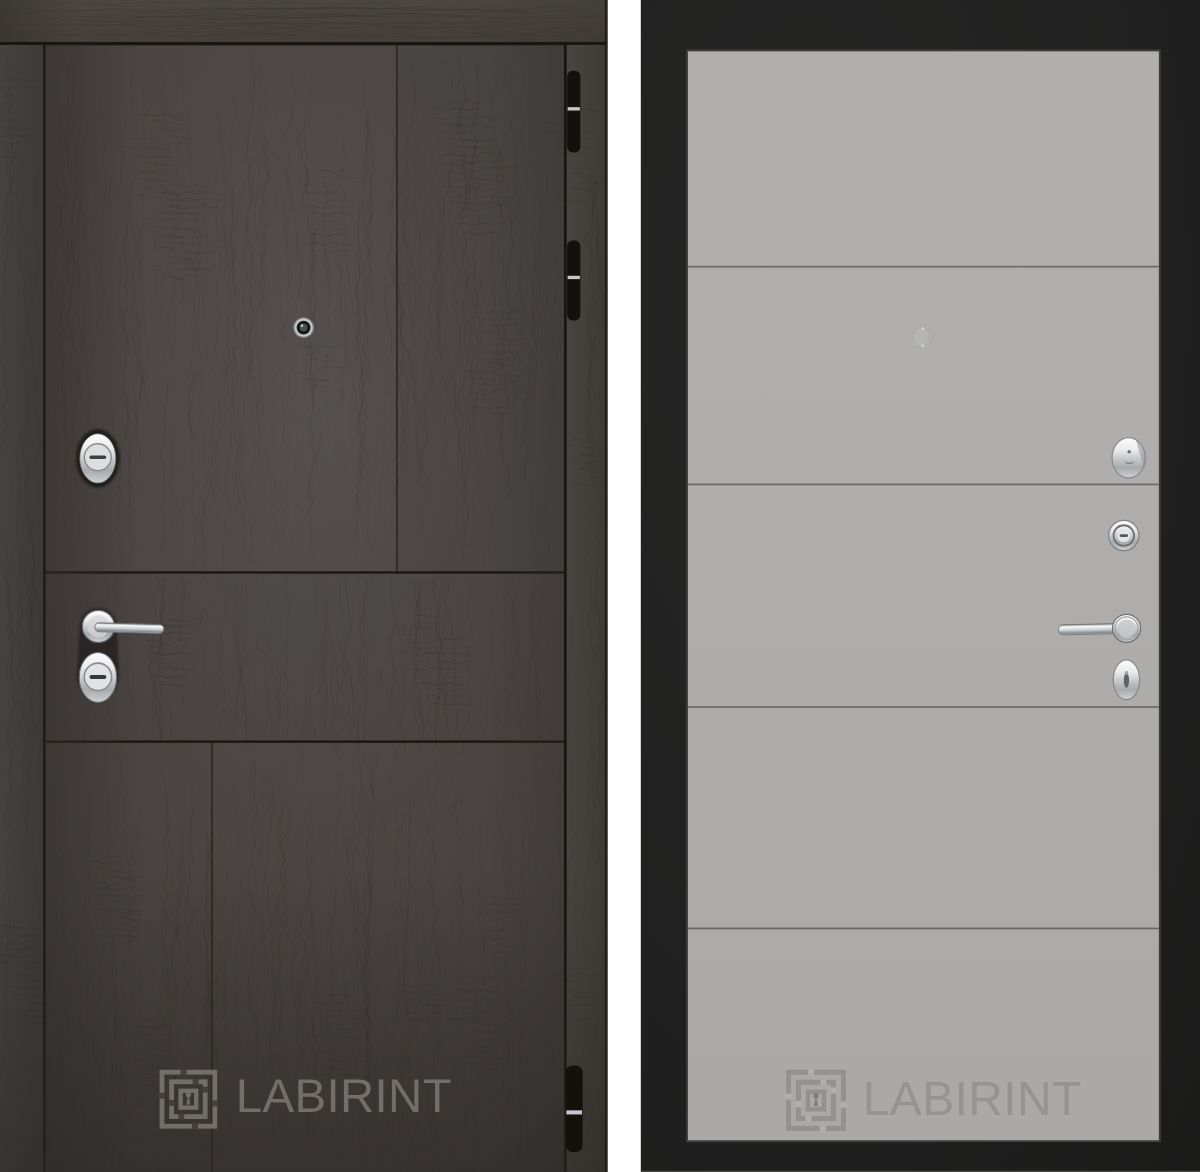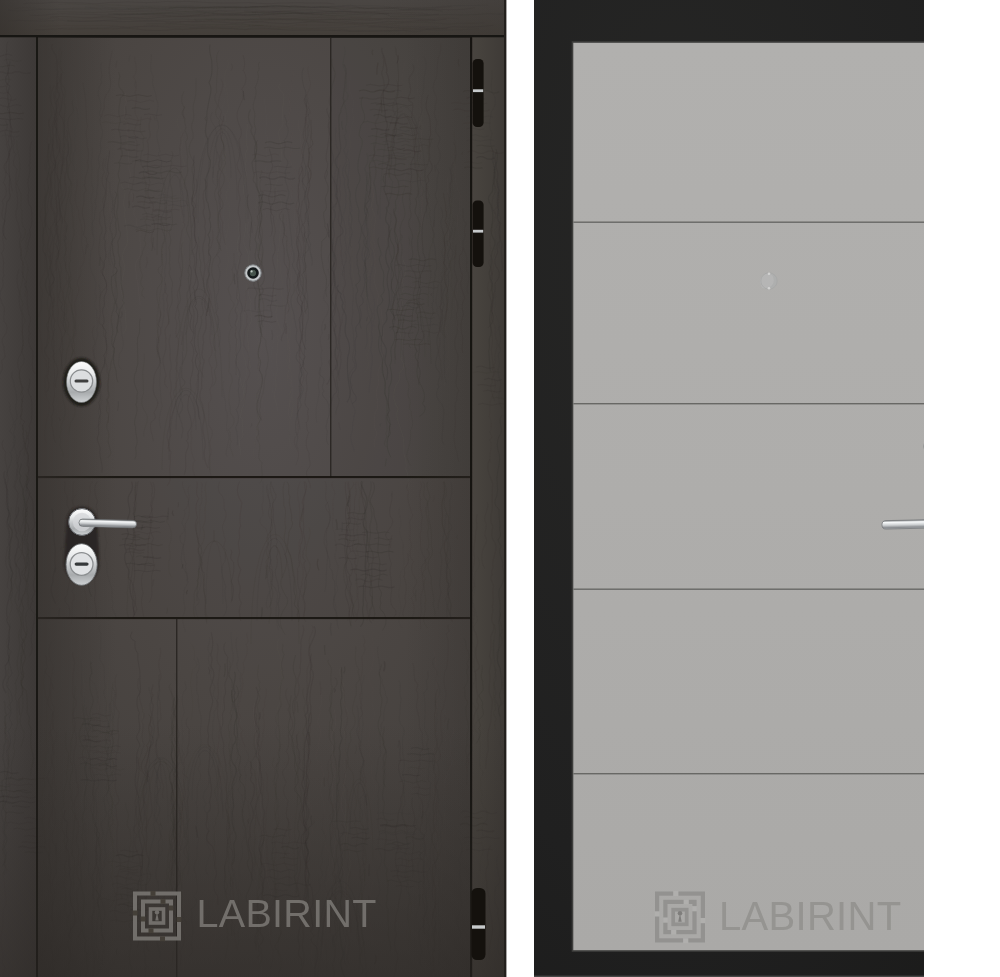--- a/index.html
+++ b/index.html
@@ -1,16 +1,16 @@
 <!DOCTYPE html>
 <html><head>
 <meta charset="utf-8">
 <style>
   html,body{margin:0;padding:0;background:#ffffff;}
-  #stage{position:relative;width:924px;height:977px;overflow:hidden;}
+  #stage{position:relative;width:1000px;height:977px;overflow:hidden;}
   svg{display:block;}
 </style>
 </head>
 <body>
 <div id="stage">
 <svg width="1000" height="977" viewBox="0 0 1000 977" xmlns="http://www.w3.org/2000/svg">
 <defs>
   <radialGradient id="woodv" cx="0.52" cy="0.34" r="0.95">
     <stop offset="0" stop-color="#555050"></stop>
     <stop offset="0.4" stop-color="#4b4643"></stop>

